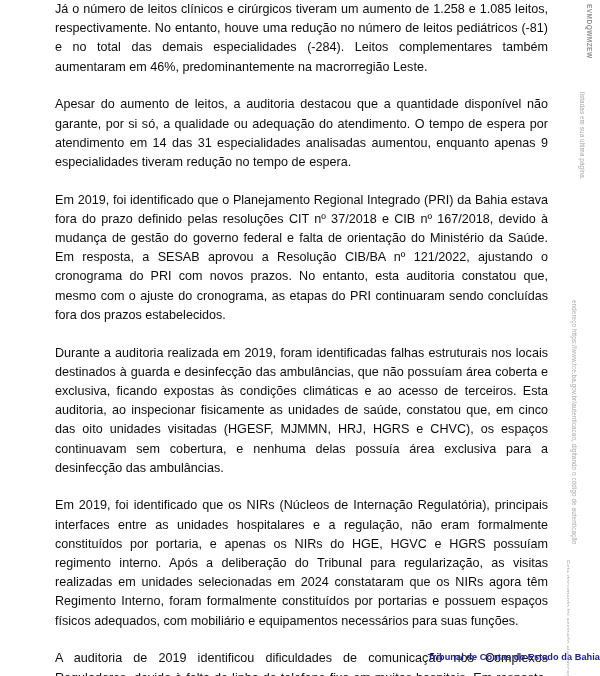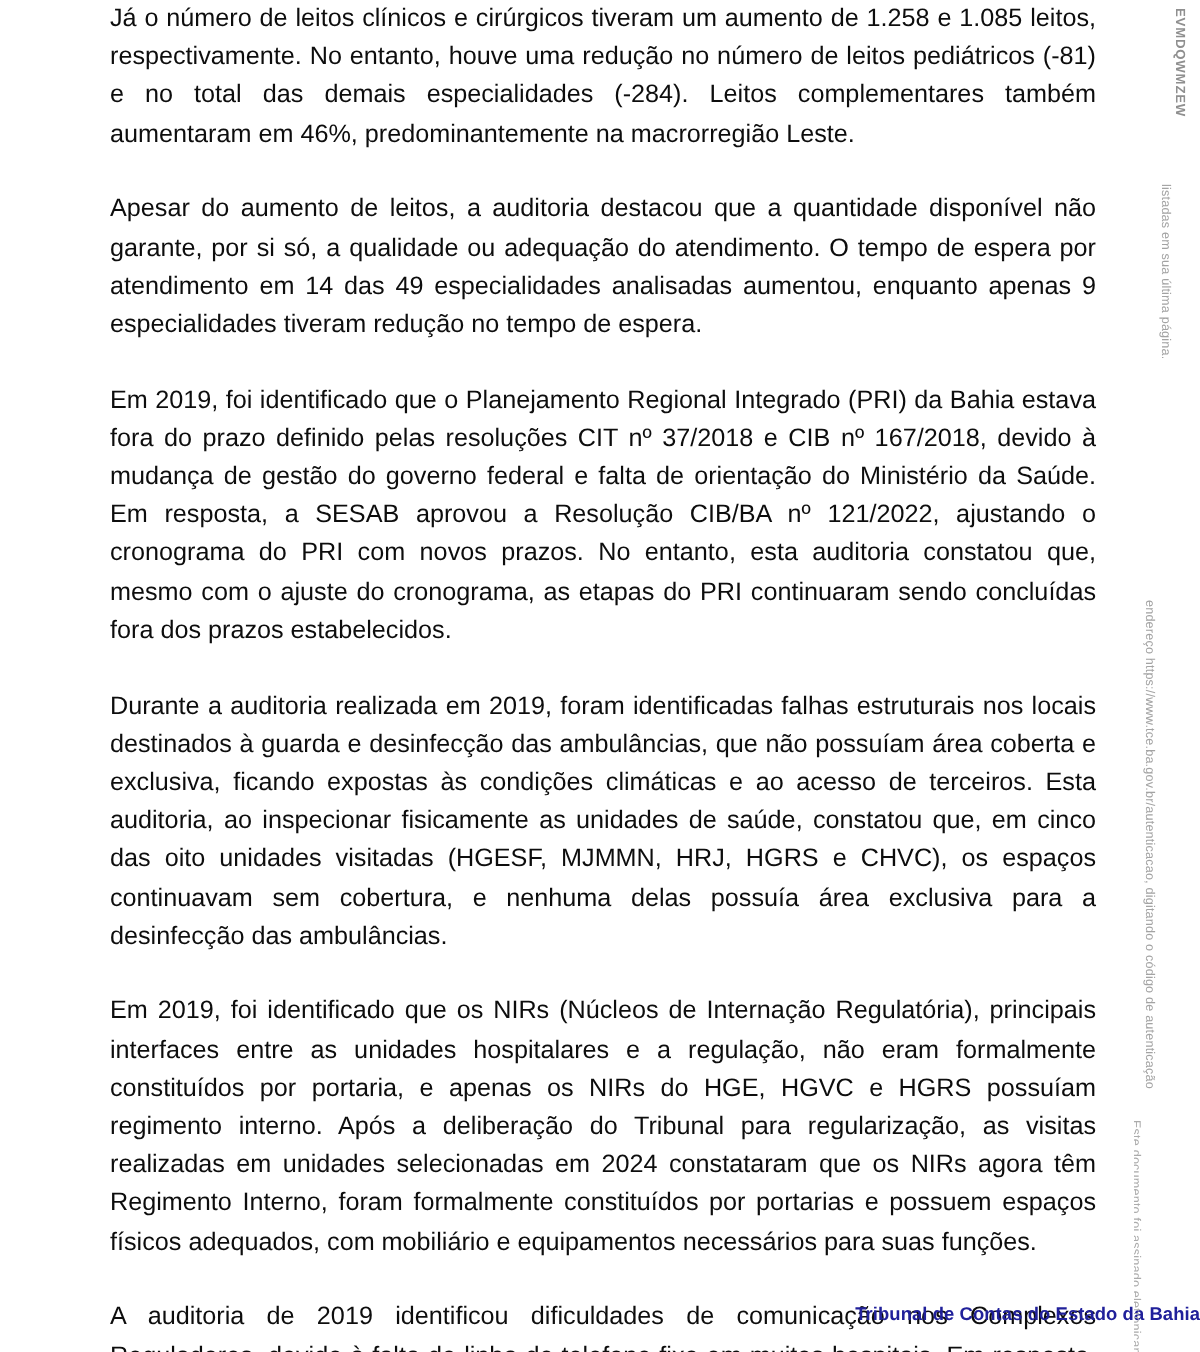--- a/index.html
+++ b/index.html
@@ -112,21 +112,21 @@
     color: #ababab;
   }
 </style>
 </head>
 <body>
 
 <div class="page">
 
   <div class="content">
     <p class="para">Já o número de leitos clínicos e cirúrgicos tiveram um aumento de 1.258 e 1.085 leitos, respectivamente. No entanto, houve uma redução no número de leitos pediátricos (-81) e no total das demais especialidades (-284). Leitos complementares também aumentaram em 46%, predominantemente na macrorregião Leste.</p>
-    <p class="para">Apesar do aumento de leitos, a auditoria destacou que a quantidade disponível não garante, por si só, a qualidade ou adequação do atendimento. O tempo de espera por atendimento em 14 das 49 especialidades analisadas aumentou, enquanto apenas 9 especialidades tiveram redução no tempo de espera.</p>
+    <p class="para">Apesar do aumento de leitos, a auditoria destacou que a quantidade disponível não garante, por si só, a qualidade ou adequação do atendimento. O tempo de espera por atendimento em 14 das 31 especialidades analisadas aumentou, enquanto apenas 9 especialidades tiveram redução no tempo de espera.</p>
     <p class="para">Em 2019, foi identificado que o Planejamento Regional Integrado (PRI) da Bahia estava fora do prazo definido pelas resoluções CIT nº 37/2018 e CIB nº 167/2018, devido à mudança de gestão do governo federal e falta de orientação do Ministério da Saúde. Em resposta, a SESAB aprovou a Resolução CIB/BA nº 121/2022, ajustando o cronograma do PRI com novos prazos. No entanto, esta auditoria constatou que, mesmo com o ajuste do cronograma, as etapas do PRI continuaram sendo concluídas fora dos prazos estabelecidos.</p>
     <p class="para">Durante a auditoria realizada em 2019, foram identificadas falhas estruturais nos locais destinados à guarda e desinfecção das ambulâncias, que não possuíam área coberta e exclusiva, ficando expostas às condições climáticas e ao acesso de terceiros. Esta auditoria, ao inspecionar fisicamente as unidades de saúde, constatou que, em cinco das oito unidades visitadas (HGESF, MJMMN, HRJ, HGRS e CHVC), os espaços continuavam sem cobertura, e nenhuma delas possuía área exclusiva para a desinfecção das ambulâncias.</p>
     <p class="para">Em 2019, foi identificado que os NIRs (Núcleos de Internação Regulatória), principais interfaces entre as unidades hospitalares e a regulação, não eram formalmente constituídos por portaria, e apenas os NIRs do HGE, HGVC e HGRS possuíam regimento interno. Após a deliberação do Tribunal para regularização, as visitas realizadas em unidades selecionadas em 2024 constataram que os NIRs agora têm Regimento Interno, foram formalmente constituídos por portarias e possuem espaços físicos adequados, com mobiliário e equipamentos necessários para suas funções.</p>
     <p class="para">A auditoria de 2019 identificou dificuldades de comunicação nos Complexos Reguladores, devido à falta de linha de telefone fixo em muitos hospitais. Em resposta, o Tribunal recomendou que a SESAB disponibilizasse linhas telefônicas fixas, com apoio de autoridades municipais. Esta auditoria verificou que, embora a SESAB tenha disponibilizado linhas móveis para os NIRs da rede estadual, as melhorias não resolveram completamente os problemas de comunicação, especialmente nas unidades hospitalares municipais, principalmente nas de pequeno porte.</p>
 
   </div>
 
   <div class="footer">
     <div class="footer-line1">Tribunal de Contas do Estado da Bahia</div>
   </div>

